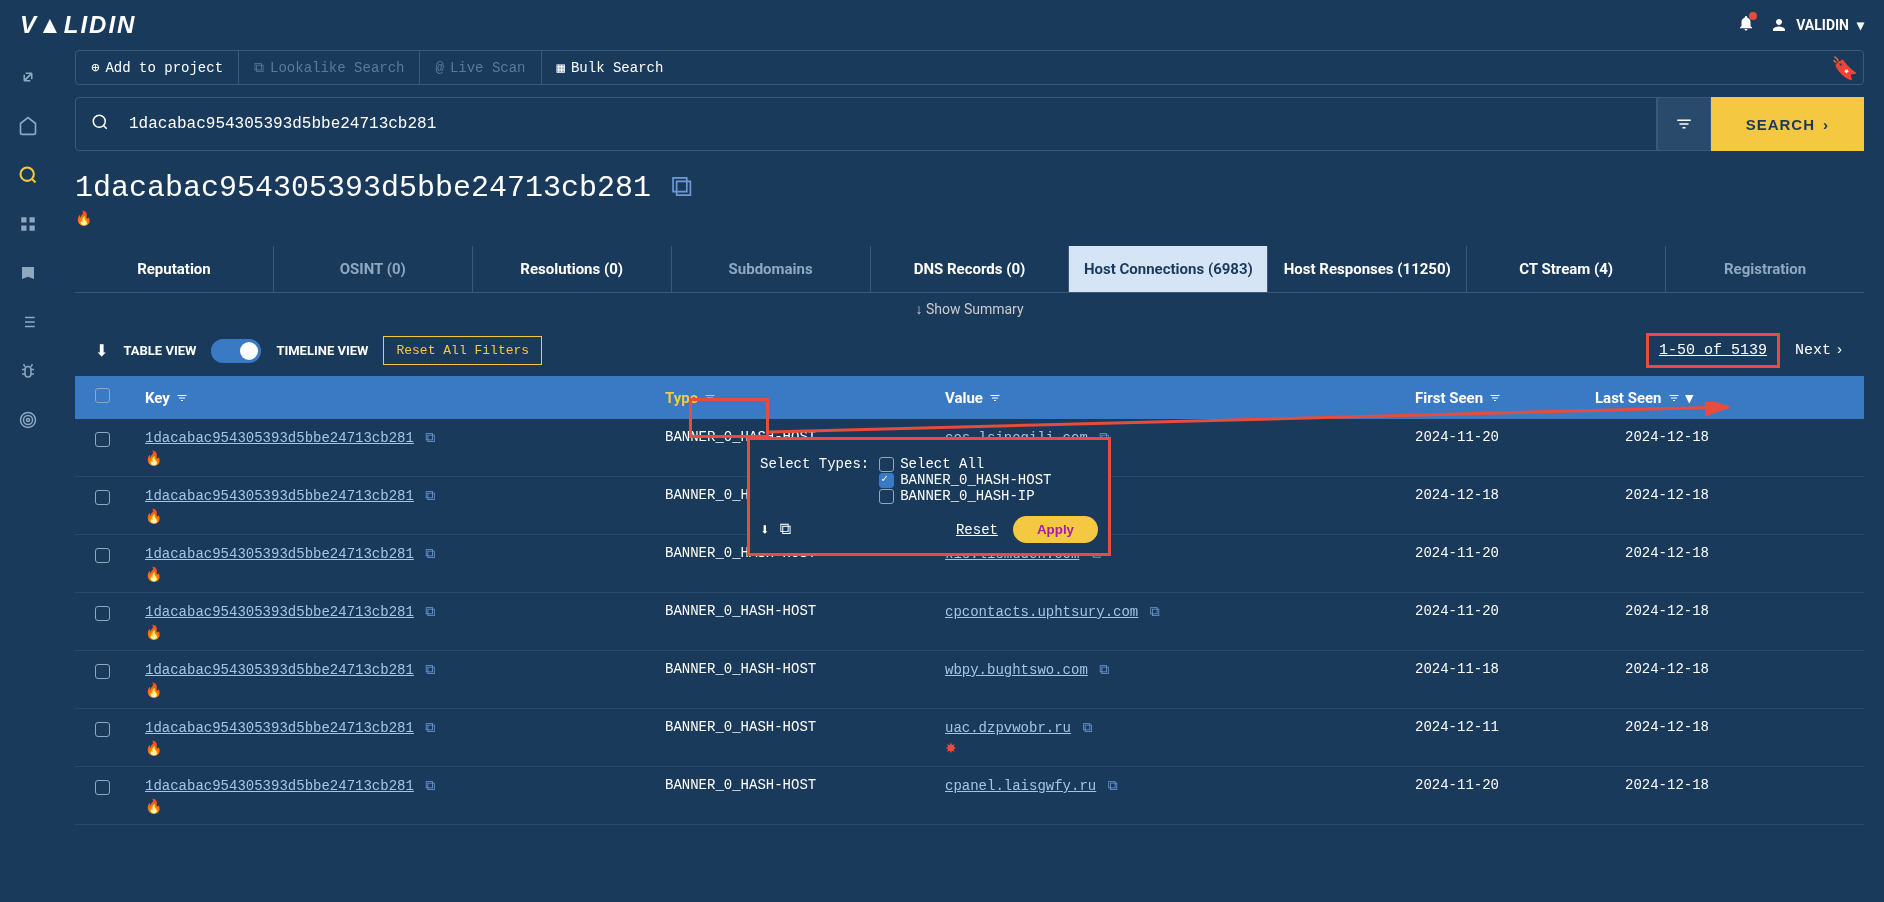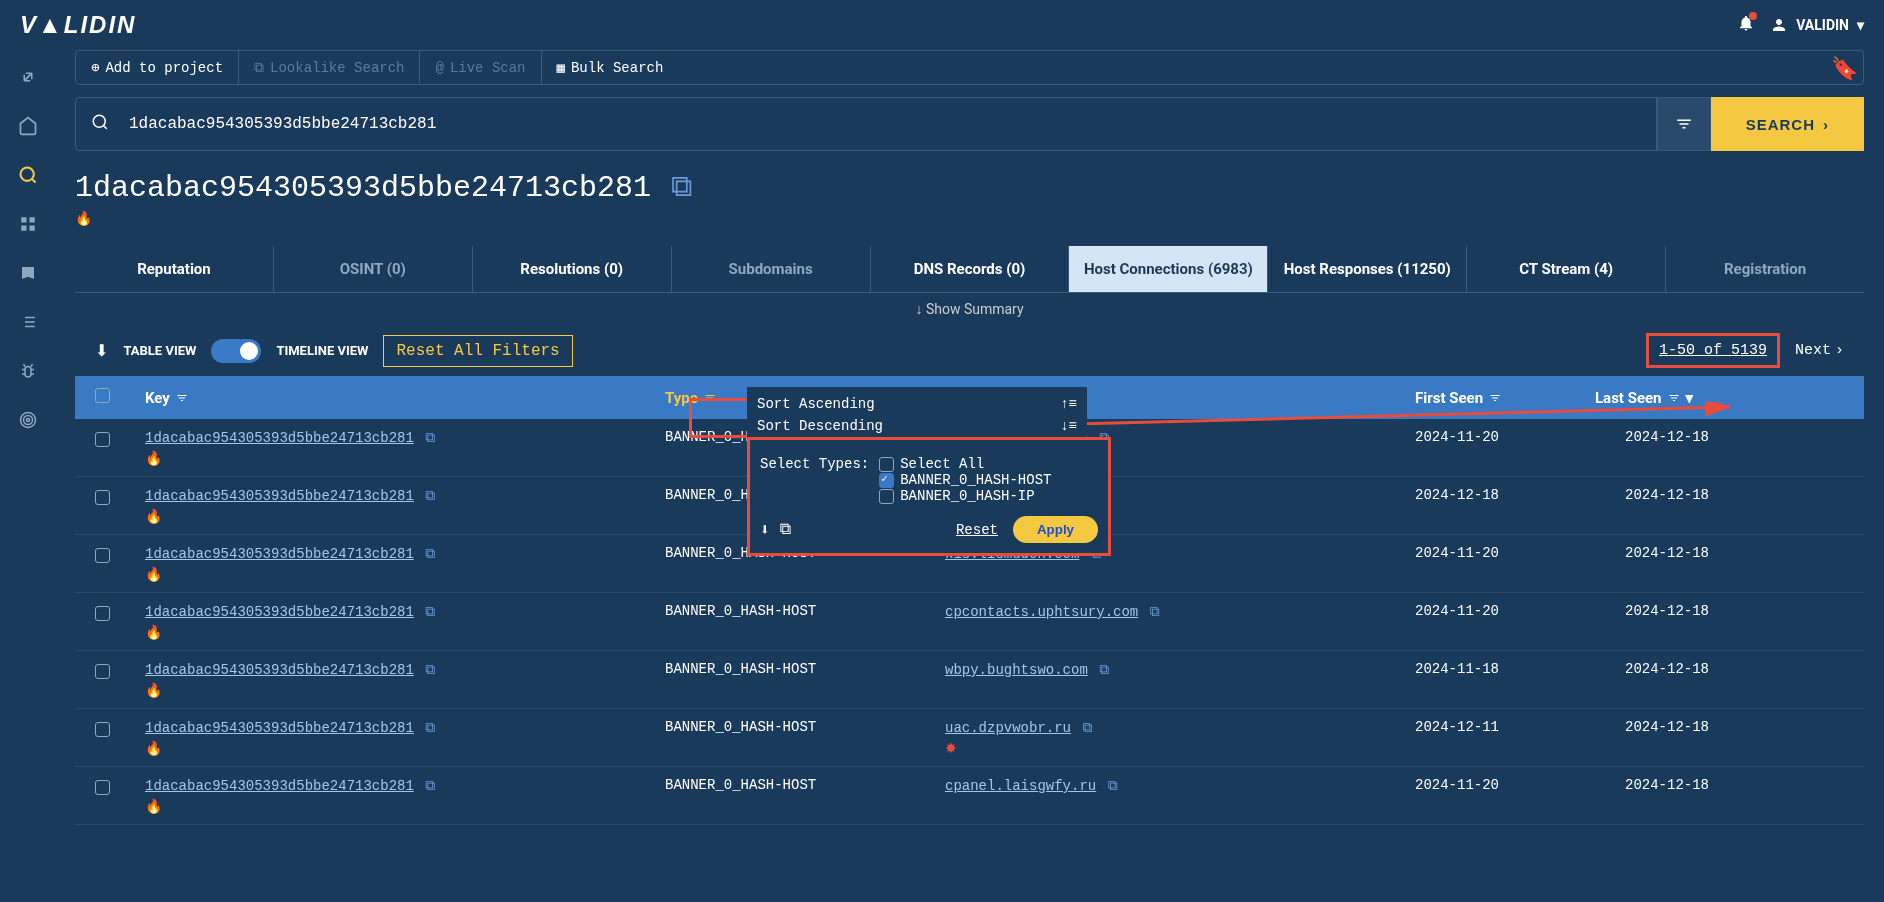--- a/index.html
+++ b/index.html
@@ -181,21 +181,21 @@
   width: 18px;
   height: 18px;
   background: #fff;
   border-radius: 50%;
 }
 .reset-filters {
   border: 1px solid #f5c842;
   color: #f5c842;
   padding: 6px 12px;
   font-family: "Courier New", monospace;
-  font-size: 16px;
+  font-size: 13px;
   cursor: pointer;
   background: transparent;
 }
 .pagination-info {
   margin-left: auto;
   font-family: "Courier New", monospace;
   font-size: 15px;
   border: 3px solid #e74c3c;
   padding: 6px 10px;
   text-decoration: underline;
@@ -260,21 +260,21 @@
   z-index: 9;
   font-family: "Courier New", monospace;
   font-size: 14px;
   transform: translateY(-52px);
 }
 .sort-opt-above > div { padding: 3px 0; display: flex; justify-content: space-between; cursor: pointer; }
 .filter-body { display: flex; gap: 10px; padding: 6px 0; }
 .filter-opts { flex: 1; }
 .filter-opts label { display: block; color: #fff; }
 .filter-actions { display: flex; align-items: center; justify-content: space-between; padding-top: 6px; }
-.apply-btn { background: #f5c842; color: #1d4ed8; padding: 6px 24px; border-radius: 16px; font-weight: bold; border: none; cursor: pointer; }
+.apply-btn { background: #f5c842; color: #a21caf; padding: 6px 24px; border-radius: 16px; font-weight: bold; border: none; cursor: pointer; }
 .reset-link { text-decoration: underline; cursor: pointer; }
 .red-box-1 {
   position: absolute;
   border: 3px solid #e74c3c;
   left: 634px;
   top: 348px;
   width: 80px;
   height: 40px;
   z-index: 5;
   pointer-events: none;
@@ -607,30 +607,20 @@
 
     <svg class="red-arrow" width="980" height="60">
       <defs>
           <marker id="ah" markerWidth="10" markerHeight="10" refX="8" refY="3" orient="auto">
             <path d="M0,0 L0,6 L9,3 z" fill="#e74c3c"></path>
           </marker>
         </defs>
       <line x1="0" y1="30" x2="960" y2="5" stroke="#e74c3c" stroke-width="3" marker-end="url(#ah)"></line>
     </svg>
 
-    <div class="sort-opt-above">
-      <div>
-          <span>Sort Ascending</span>
-          <span>↑≡</span>
-        </div>
-      <div>
-          <span>Sort Descending</span>
-          <span>↓≡</span>
-        </div>
-    </div>
 
     <div class="type-filter-box">
       <div class="filter-body">
         <span>Select Types:</span>
         <div class="filter-opts" id="filter-opts">
             <label><span class="checkbox" style="margin-right: 6px; vertical-align: middle;"></span>Select All</label>
             <label><span class="checkbox checked" style="margin-right: 6px; vertical-align: middle;"></span>BANNER_0_HASH-HOST</label>
             <label><span class="checkbox" style="margin-right: 6px; vertical-align: middle;"></span>BANNER_0_HASH-IP</label>
           </div>
       </div>

